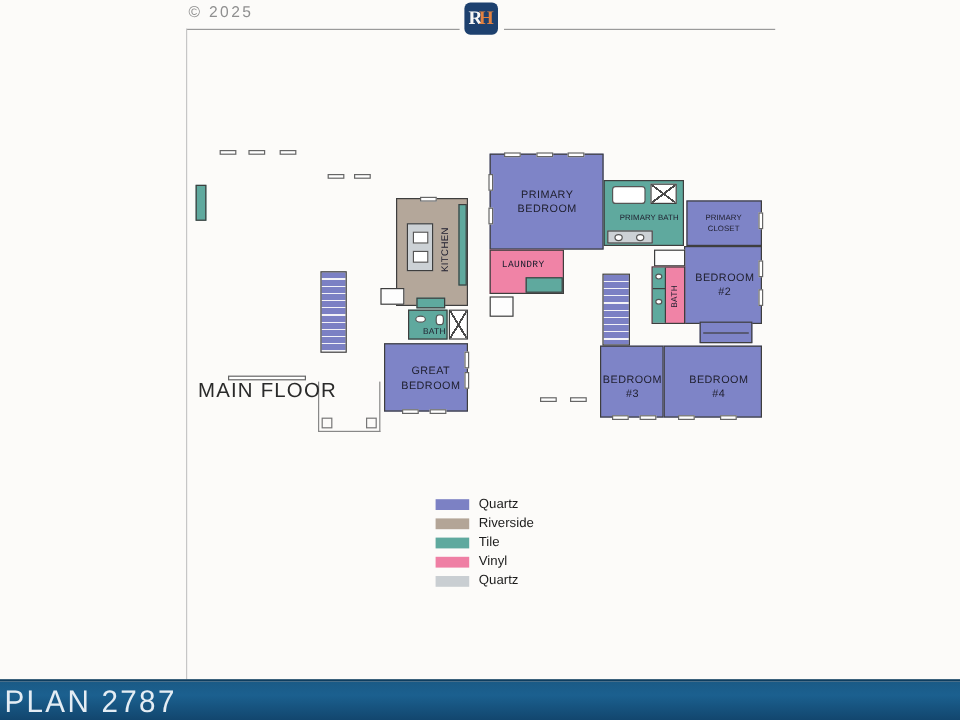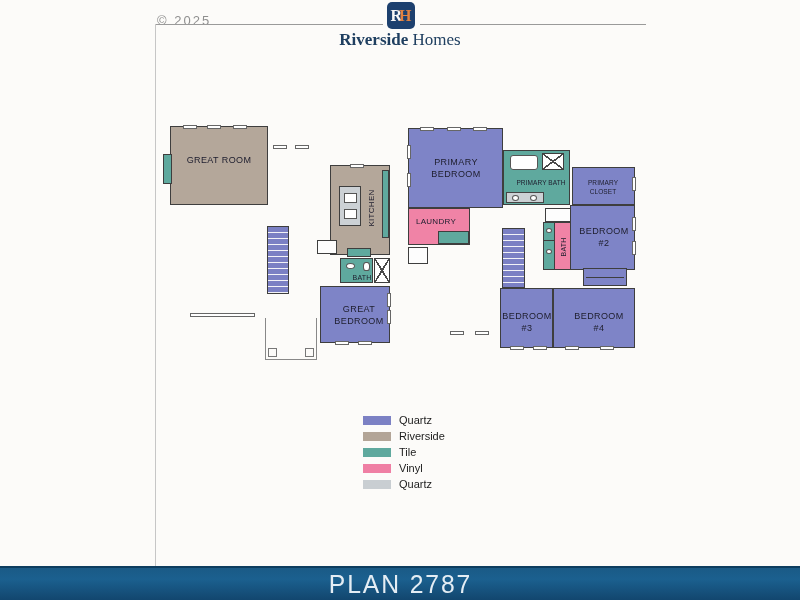--- a/index.html
+++ b/index.html
@@ -1,20 +1,20 @@
 <!DOCTYPE html>
 <html><head>
 <meta charset="utf-8">
 <style>
   html,body{margin:0;padding:0;background:#ffffff;}
   .screen{position:relative;width:800px;height:600px;background:#fcfbf9;overflow:hidden;
           font-family:"Liberation Sans",sans-serif;}
   .abs{position:absolute;}
   
-  .copyright{left:157px;top:2px;font-size:13px;color:#8f8f8f;letter-spacing:2px;margin-top:11px;}
+  .copyright{left:157px;top:2px;font-size:13px;color:#8f8f8f;letter-spacing:2px;}
   .rule{background:#9a9a9a;height:1px;}
   .page-edge{background:#c6c6c6;width:1px;}
   .logo{left:387px;top:2px;width:28px;height:27px;background:#1d406e;border-radius:5px;
         display:flex;align-items:center;justify-content:center;
         font-family:"Liberation Serif",serif;font-weight:bold;font-size:16px;line-height:1;}
   .logo .r{color:#f7f7f7;}
   .logo .h{color:#e28140;margin-left:-3px;}
   .brand{left:290px;top:30px;width:220px;text-align:center;color:#1f3f60;
          font-family:"Liberation Serif",serif;font-size:17px;}
   .brand .b1{font-weight:bold;}
@@ -54,47 +54,40 @@
   .sw-carpet{background:#7c81c4;}
   .sw-laminate{background:#b3a597;}
   .sw-tile{background:#5fa99e;}
   .sw-vinyl{background:#ef7fa4;}
   .sw-quartz{background:#c9ced2;}
   .legend-label{font-size:11px;color:#1c1c1c;}
   
   .banner{left:0;top:566px;width:800px;height:34px;
           background:linear-gradient(180deg,#1a5a86 0%,#1b608f 35%,#12466e 100%);
           border-top:2px solid #0e3d5f;box-sizing:border-box;
-          display:flex;align-items:center;justify-content:center;}
+          display:flex;align-items:center;}
   .banner-text{color:#e4edf4;font-size:26px;letter-spacing:2px;transform:scaleX(.95);font-weight:400;}
 </style>
 </head>
 <body>
 
 <div class="screen">
 
   <div class="abs copyright">© 2025</div>
   <div class="abs rule" style="left:155px;top:24px;width:228px;"></div>
   <div class="abs rule" style="left:420px;top:24px;width:226px;"></div>
   <div class="abs page-edge" style="left:155px;top:24px;height:542px;"></div>
   <div class="abs logo">
     <span class="r">R</span>
       <span class="h">H</span>
   </div>
-  <div class="abs brand">
-    <span class="b1">Riverside</span>
-    <span class="b2">Homes</span>
-  </div>
 
   <div class="plan" style="left:155px;top:118px;width:245px;height:252px;">
 
 
-    <div class="room laminate" style="left:15px;top:8px;width:98px;height:79px;">
-      <span class="clabel fs9" style="left:48px;top:33px;">GREAT ROOM</span>
-    </div>
 
 
     <div class="room laminate" style="left:175px;top:47px;width:60px;height:90px;">
       <div class="abs tile" style="left:51px;top:4px;width:7px;height:68px;border:.8px solid #3e3e3e;box-sizing:border-box;"></div>
       <div class="abs quartz" style="left:8px;top:20px;width:22px;height:40px;border:1.2px solid #3e3e3e;box-sizing:border-box;">
         <div class="fixture" style="left:4px;top:6px;width:13px;height:10px;"></div>
         <div class="fixture" style="left:4px;top:22px;width:13px;height:10px;"></div>
       </div>
       <span class="vlabel fs8" style="left:40px;top:42px;">KITCHEN</span>
     </div>
@@ -128,20 +121,21 @@
     <div class="wh" style="left:78px;top:6.5px;"></div>
     <div class="wh" style="left:118px;top:26.5px;"></div>
     <div class="wh" style="left:140px;top:26.5px;"></div>
     <div class="wh" style="left:195px;top:45.5px;"></div>
     <div class="wv" style="left:231.5px;top:175px;"></div>
     <div class="wv" style="left:231.5px;top:192px;"></div>
     <div class="wh" style="left:180px;top:223px;"></div>
     <div class="wh" style="left:203px;top:223px;"></div>
     <div class="abs" style="left:35px;top:194.5px;width:65px;height:4px;background:#fff;border:.8px solid #666;box-sizing:border-box;"></div>
 
+    <div class="abs floor-title" style="left:10px;top:198px;width:110px;">MAIN FLOOR</div>
   </div>
 
   <div class="plan" style="left:405px;top:115px;width:245px;height:255px;">
 
 
     <div class="room carpet" style="left:3px;top:13px;width:95px;height:80px;">
       <span class="clabel fs9" style="left:47px;top:33px;">PRIMARY</span>
       <span class="clabel fs9" style="left:47px;top:45px;">BEDROOM</span>
     </div>
 
@@ -155,21 +149,21 @@
       <span class="clabel fs65" style="left:37px;top:31px;">PRIMARY BATH</span>
     </div>
 
     <div class="room carpet" style="left:167px;top:52px;width:63px;height:38px;">
       <span class="clabel fs65" style="left:30px;top:14px;">PRIMARY</span>
       <span class="clabel fs65" style="left:30px;top:23px;">CLOSET</span>
     </div>
 
     <div class="room vinyl" style="left:3px;top:93px;width:62px;height:37px;">
       <div class="abs tile" style="left:29px;top:22px;width:31px;height:13px;border:.8px solid #3e3e3e;box-sizing:border-box;"></div>
-      <span class="clabel fs8" style="left:27px;top:12px;">LAUNDRY</span>
+      <span class="clabel fs8" style="left:27px;top:12px;font-family:Liberation Mono, monospace;">LAUNDRY</span>
     </div>
 
     <div class="room carpet" style="left:165px;top:90px;width:65px;height:65px;">
       <span class="clabel fs9" style="left:33px;top:25px;">BEDROOM</span>
       <span class="clabel fs9" style="left:33px;top:37px;">#2</span>
     </div>
 
     <div class="room carpet" style="left:95px;top:173px;width:53px;height:60px;">
       <span class="clabel fs9" style="left:26px;top:27px;">BEDROOM</span>
       <span class="clabel fs9" style="left:26px;top:39px;">#3</span>

